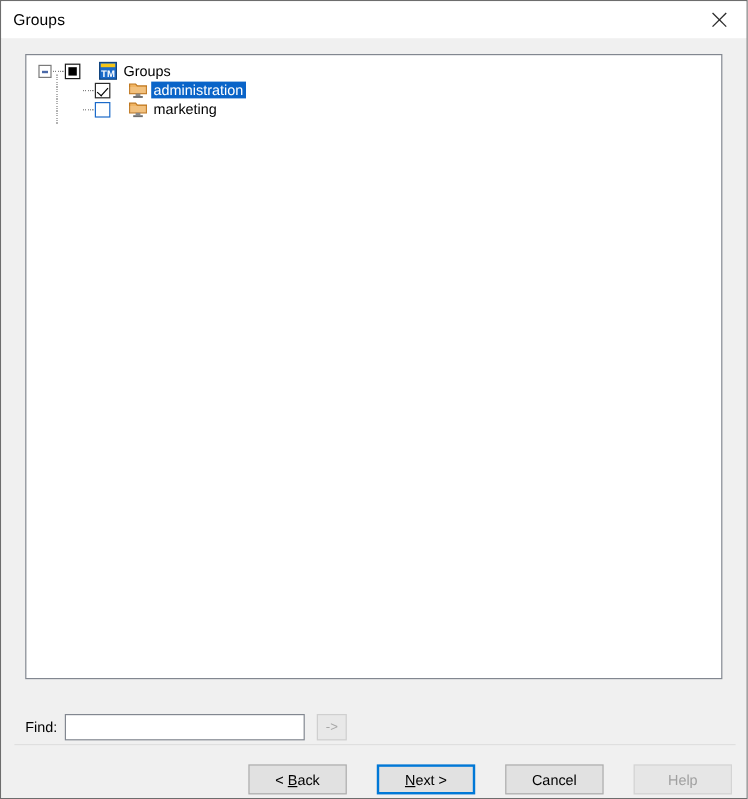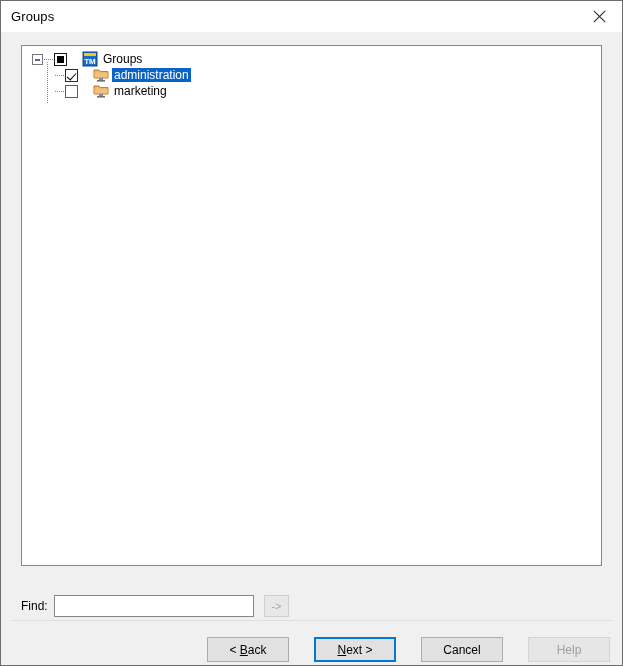--- a/index.html
+++ b/index.html
@@ -82,21 +82,21 @@
 
   .tree-row {
     position: relative;
     height: 16px;
     display: flex;
     align-items: center;
     white-space: nowrap;
     font-size: 12px;
   }
   .tree-row.root { padding-left: 10px; }
-  .tree-row.child { padding-left: 32px; }
+  .tree-row.child { padding-left: 46px; }
 
   
   .expander {
     width: 11px;
     height: 11px;
     box-sizing: border-box;
     border: 1px solid #7a7a7a;
     background: #ffffff;
     position: relative;
     flex: 0 0 auto;

